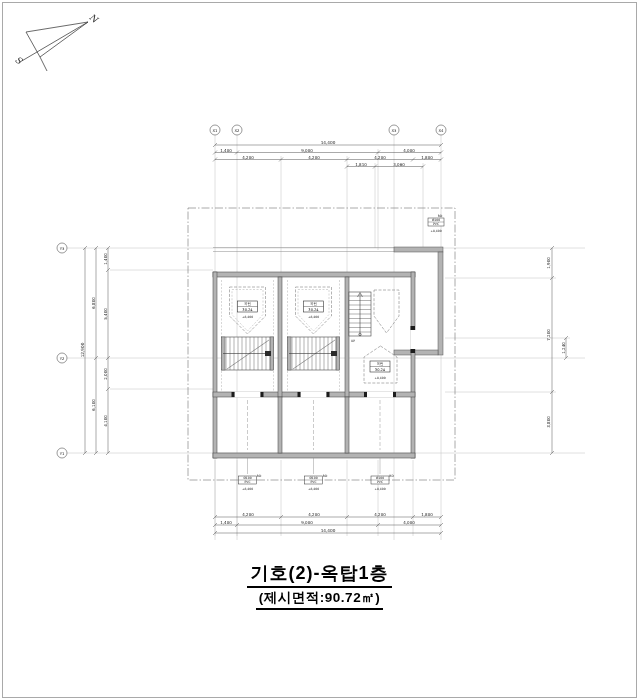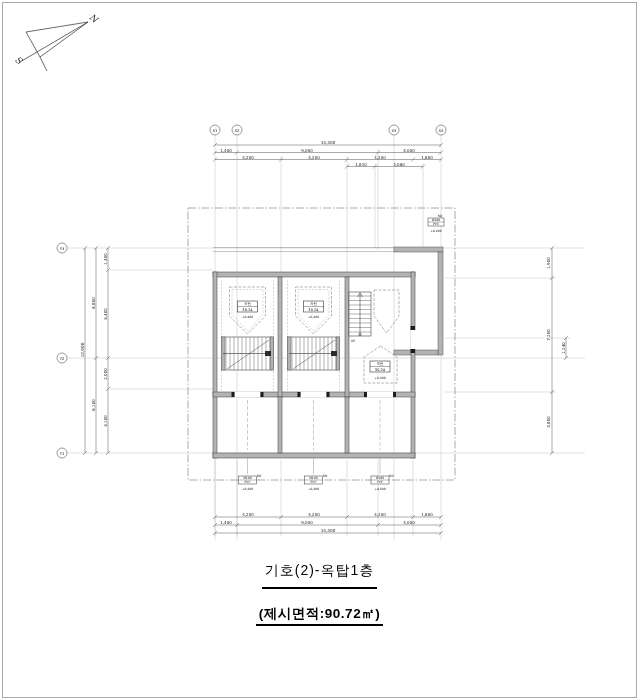--- a/index.html
+++ b/index.html
@@ -7,24 +7,24 @@
           font-family:"Liberation Sans",sans-serif;}
   #frame{position:absolute;left:2px;top:2px;width:633px;height:694px;border:1px solid #a9a9a9;}
   #plan-svg{position:absolute;left:0;top:0;}
   .dim{font-family:"DejaVu Sans",sans-serif;font-size:4px;fill:#1a1a1a;text-anchor:middle;}
   .dim-big{font-size:4.2px;}
   .bub{font-family:"DejaVu Sans",sans-serif;font-size:3.8px;fill:#222;text-anchor:middle;}
   .tag{font-family:"DejaVu Sans",sans-serif;font-size:3.6px;fill:#111;text-anchor:middle;}
   .tag-s{font-size:3px;}
   .compass-t{font-family:"DejaVu Serif",serif;font-style:italic;font-size:9px;fill:#333;text-anchor:middle;}
   #title-block{position:absolute;left:0;top:561px;width:639px;text-align:center;color:#000;}
-  #title-block .t1{display:inline-block;font-size:14px;font-weight:normal;letter-spacing:1px;
-                   border-bottom:2px solid #000;padding:0 3px 7px;}
+  #title-block .t1{display:inline-block;font-size:18px;font-weight:bold;letter-spacing:1px;
+                   border-bottom:2px solid #000;padding:0 3px 1px;}
   #title-block .t2{display:inline-block;font-size:13.5px;font-weight:bold;letter-spacing:0.5px;
-                   border-bottom:2px solid #000;padding:0 3px 1px;margin-top:16px;}
+                   border-bottom:2px solid #000;padding:0 3px 1px;margin-top:1px;}
 </style>
 </head>
 <body>
 
 <div id="canvas">
   <div id="frame"></div>
 
   <svg id="plan-svg" width="639" height="700" viewBox="0 0 639 700">
 
     <g stroke="#444" fill="none" stroke-width="0.8">

